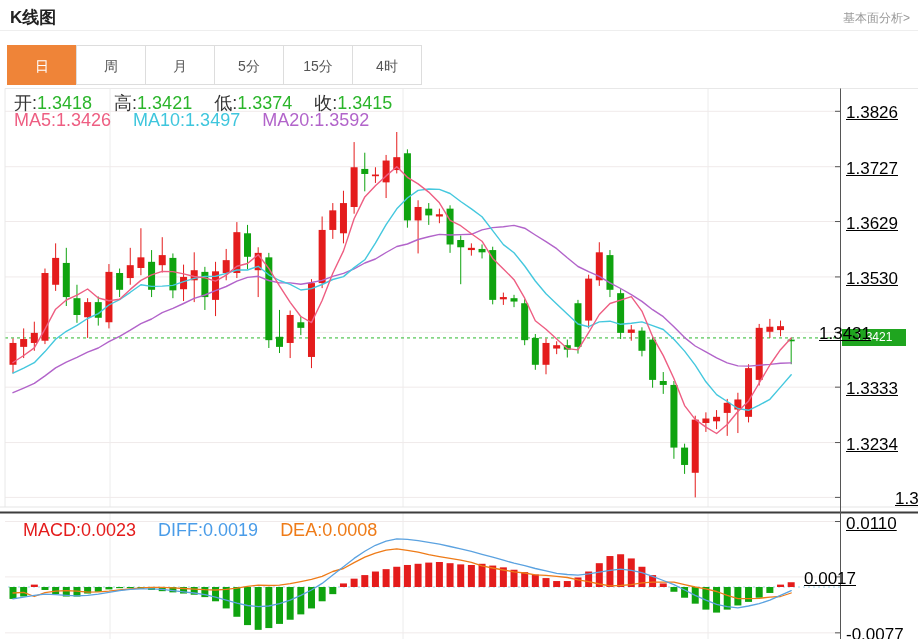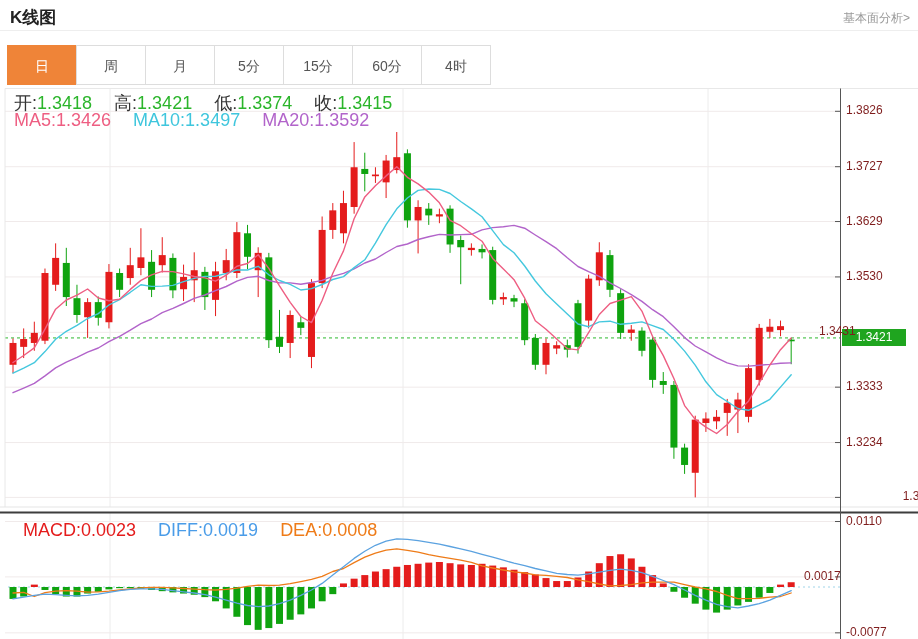--- a/index.html
+++ b/index.html
@@ -9,38 +9,37 @@
   .toplink{position:absolute;right:8px;top:10px;font-size:12px;color:#999;cursor:pointer;text-align:center;}
   .hdiv{position:absolute;left:0;top:30px;width:918px;height:1px;background:#eee;}
   #tabbar{position:absolute;left:8px;top:45px;display:flex;}
   .tab{width:70px;height:40px;line-height:40px;text-align:center;font-size:14px;color:#555;
        background:#fff;border:1px solid #ddd;margin-left:-1px;cursor:pointer;box-sizing:border-box;}
   .tab.sel{background:#ef8438;color:#fff;border-color:#ef8438;}
   #chartsvg{position:absolute;left:0;top:0;}
   .inforow{position:absolute;font-size:18px;white-space:nowrap;}
   .inforow .lab{color:#333;}
   .inforow .cell{margin-right:22px;}
-  .axlab{position:absolute;font-size:12px;color:#7f1d1d;width:70px;}
+  .axlab{position:absolute;font-size:17px;color:#000000;width:70px;text-decoration:underline;}
   #pricebadge{position:absolute;left:842px;width:64px;height:17px;background:#1fa51f;color:#fff;
        font-size:12px;line-height:17px;text-align:center;}
 </style>
 </head>
 <body>
 
 <div id="app">
   <div class="title">K线图</div>
   <div class="toplink">基本面分析&gt;</div>
   <div class="hdiv"></div>
   <div id="tabbar">
       <div class="tab sel">日</div>
       <div class="tab">周</div>
       <div class="tab">月</div>
       <div class="tab">5分</div>
       <div class="tab">15分</div>
-      <div class="tab">60分</div>
       <div class="tab">4时</div>
     </div>
   <svg id="chartsvg" width="918" height="639">
       <line x1="110" y1="88.5" x2="110" y2="507" stroke="#ececec" stroke-width="1"></line>
       <line x1="110" y1="513" x2="110" y2="639" stroke="#ececec" stroke-width="1"></line>
       <line x1="403" y1="88.5" x2="403" y2="507" stroke="#ececec" stroke-width="1"></line>
       <line x1="403" y1="513" x2="403" y2="639" stroke="#ececec" stroke-width="1"></line>
       <line x1="708" y1="88.5" x2="708" y2="507" stroke="#ececec" stroke-width="1"></line>
       <line x1="708" y1="513" x2="708" y2="639" stroke="#ececec" stroke-width="1"></line>
       <line x1="5" y1="111.3" x2="840" y2="111.3" stroke="#f0eaea" stroke-width="1"></line>

